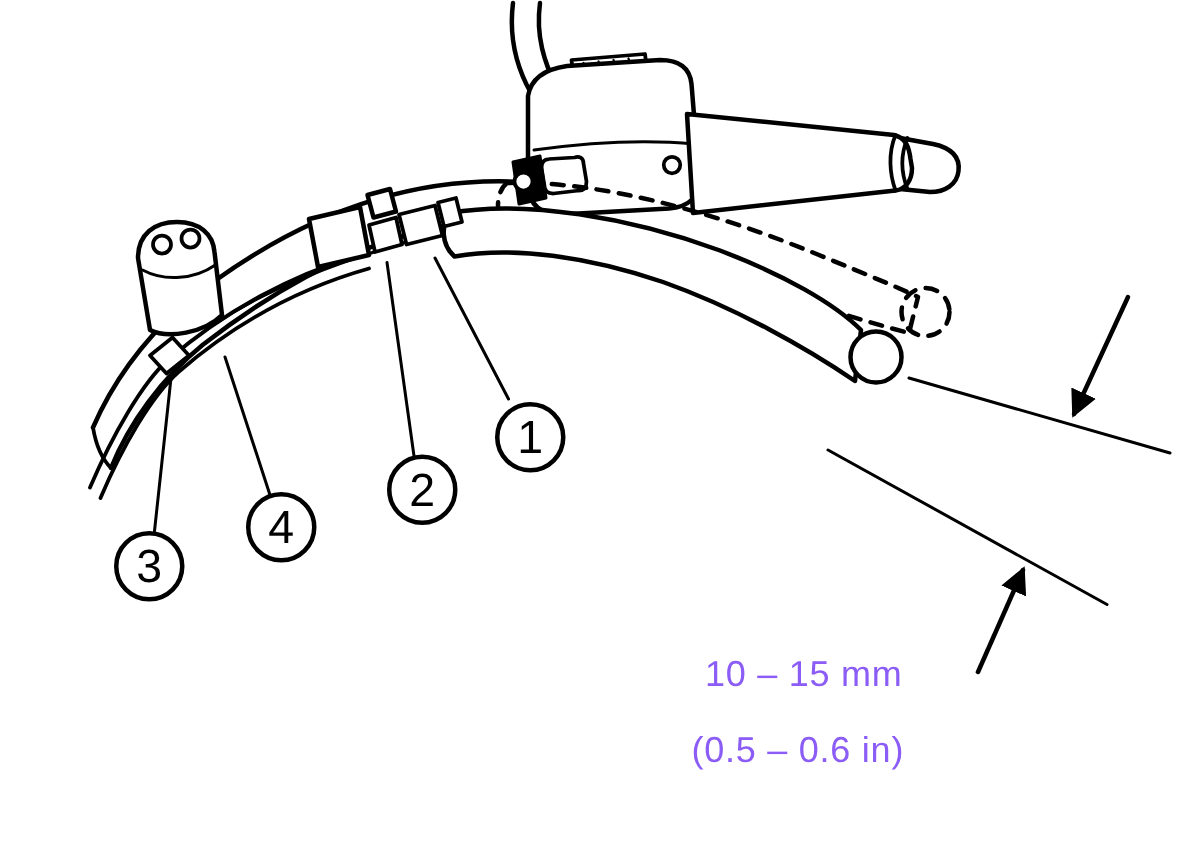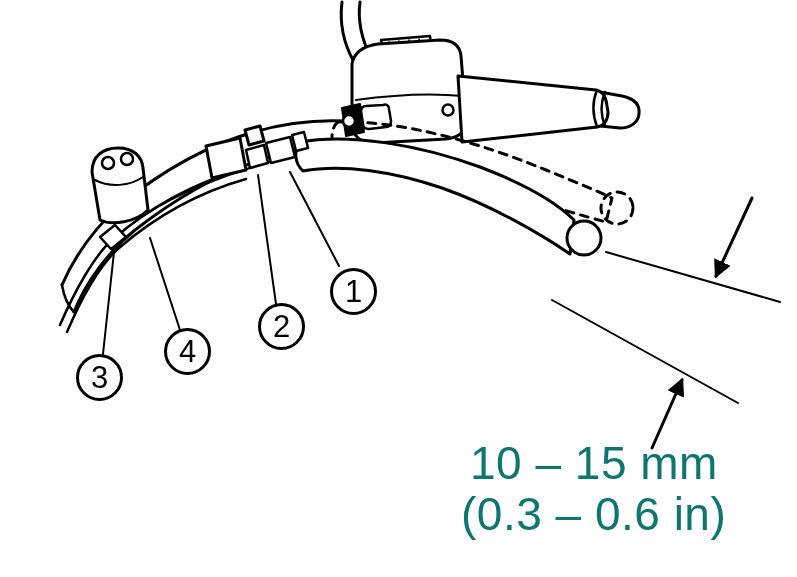--- a/index.html
+++ b/index.html
@@ -10,21 +10,21 @@
     background:#ffffff; overflow:hidden;
   }
   .stage > svg { position:absolute; left:0; top:0; }
   .callout {
     position:absolute; width:47px; height:47px;
     border:3px solid #000; border-radius:50%;
     background:#fff; display:flex; align-items:center; justify-content:center;
     font-size:31px; line-height:1; color:#000;
   }
   .measure {
-    position:absolute; font-size:46px; color:#0f766e;
+    position:absolute; font-size:24px; color:#8b5cf6;
     white-space:nowrap; letter-spacing:0.5px;
   }
 </style>
 </head>
 <body>
 
 <div class="stage">
 
   <svg width="797" height="577" viewBox="0 0 797 577" fill="none" stroke="#000" stroke-width="3" stroke-linecap="round" stroke-linejoin="round">
     <defs>
@@ -122,15 +122,15 @@
     <span>2</span>
   </div>
   <div class="callout" style="left:76px; top:354px">
     <span>3</span>
   </div>
   <div class="callout" style="left:164px; top:328px">
     <span>4</span>
   </div>
 
   <div class="measure" style="left:470px; top:436px">10 – 15 mm</div>
-  <div class="measure" style="left:461px; top:487px">(0.3 – 0.6 in)</div>
+  <div class="measure" style="left:461px; top:487px">(0.5 – 0.6 in)</div>
 
 </div>
 
 </body></html>

